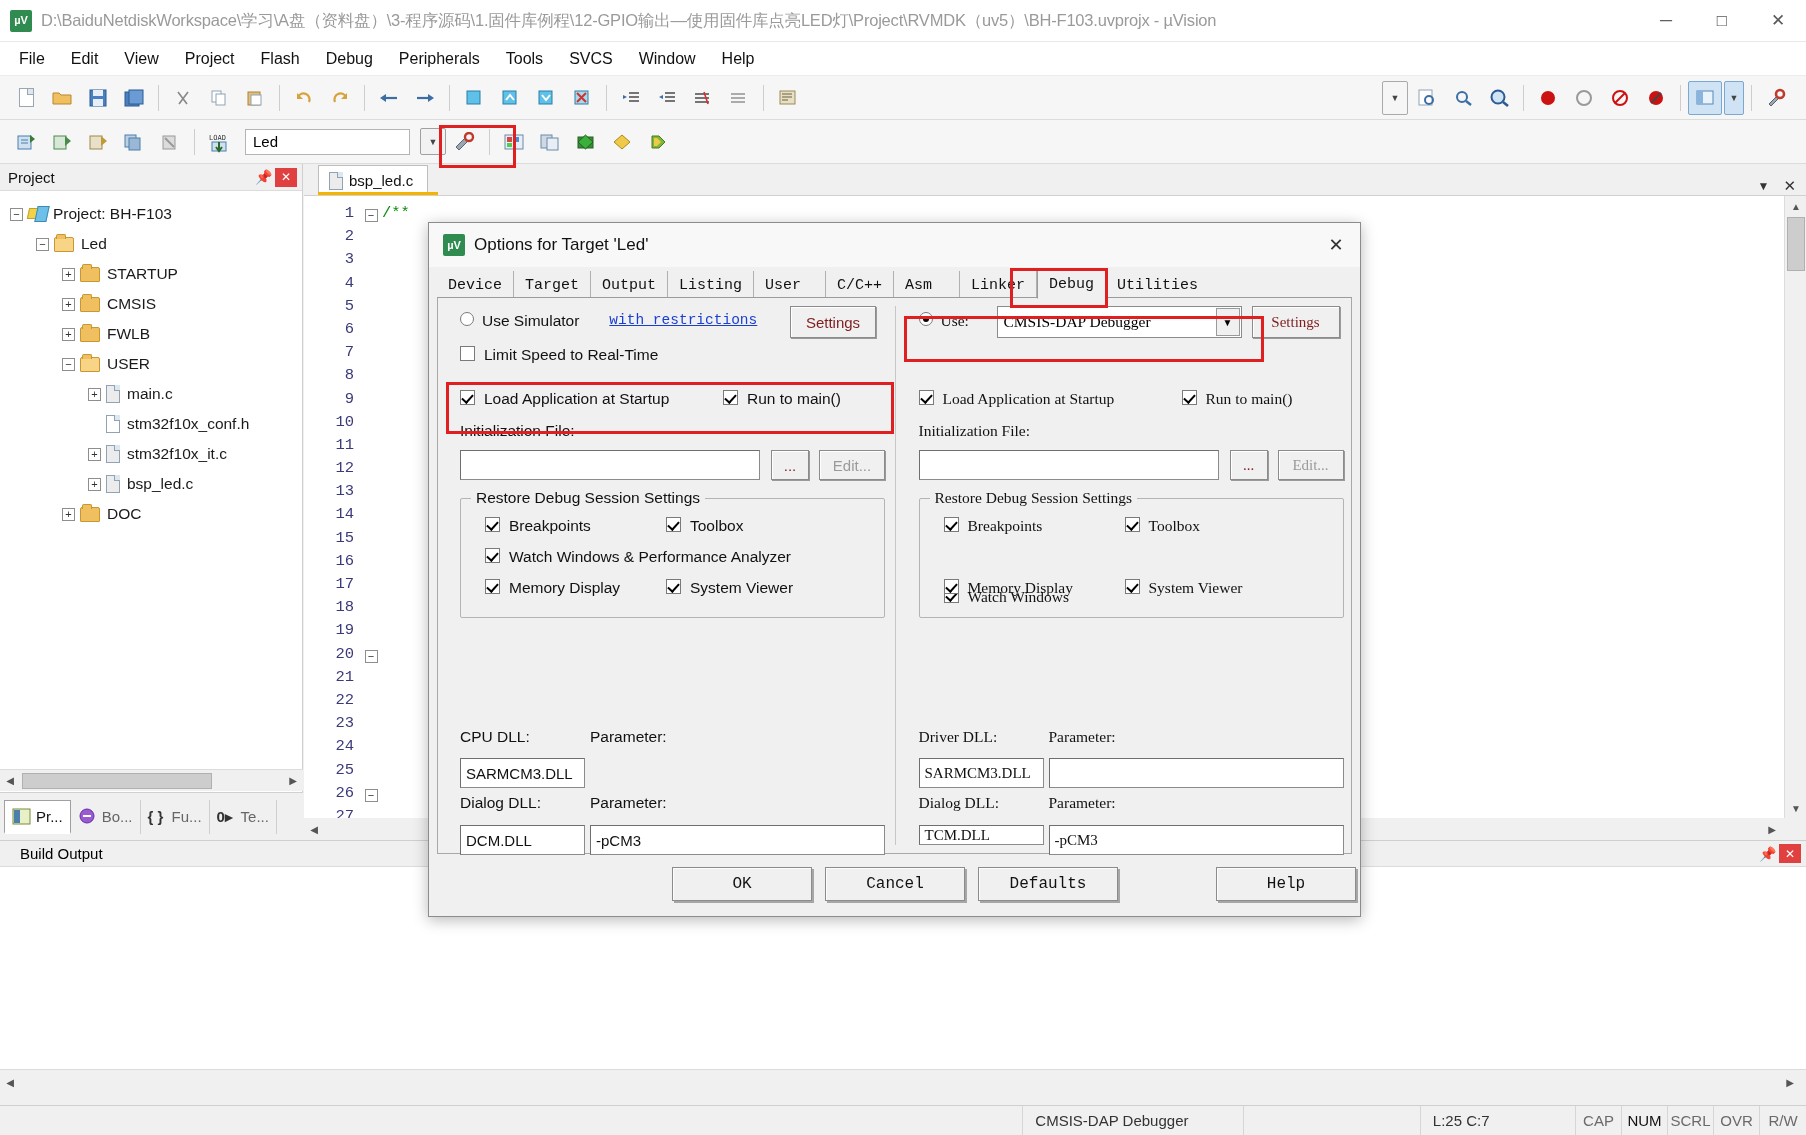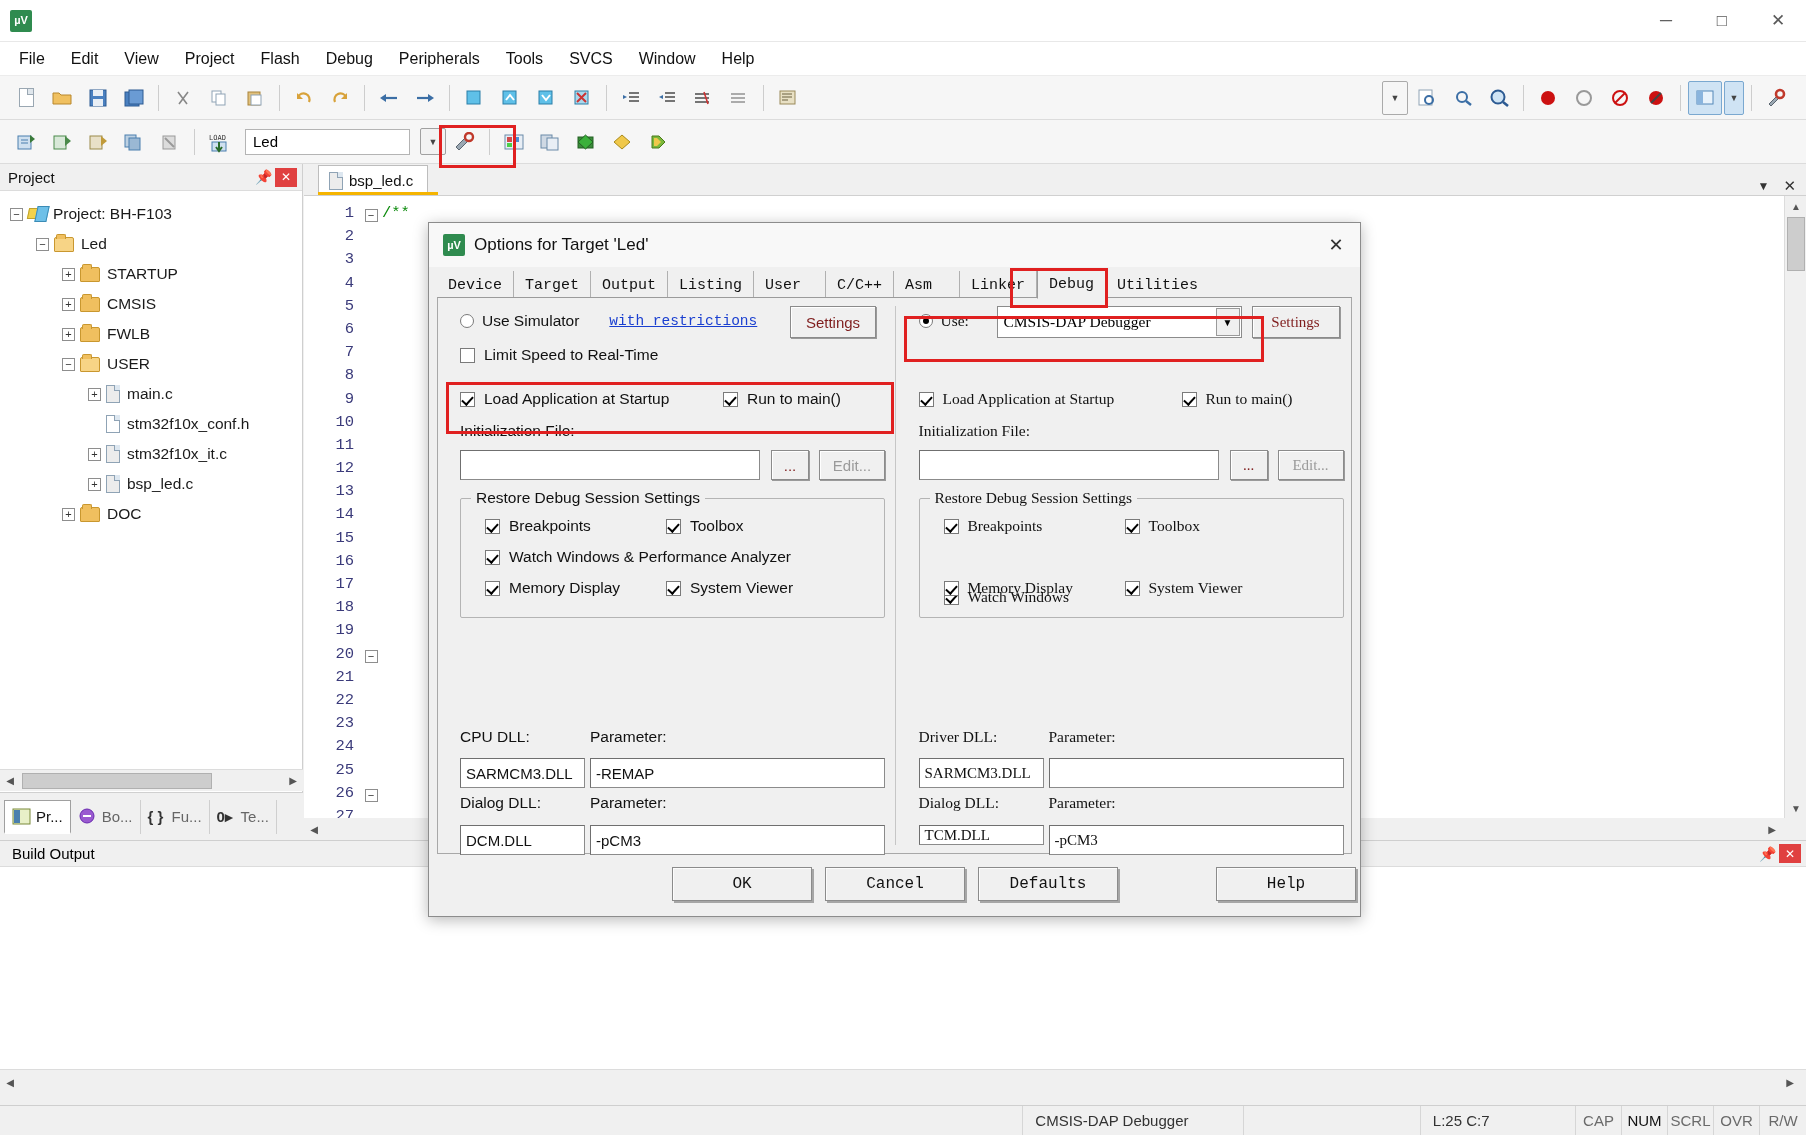--- a/index.html
+++ b/index.html
@@ -163,21 +163,21 @@
     position:absolute; right:0; top:32px; bottom:0; width:22px; background:#f0f0f0;
     border-left:1px solid #dcdcdc;
   }
   .ed-hscroll {
     position:absolute; left:0; right:0; bottom:0; height:22px; background:#f0f0f0;
   }
 
   
   .build-out { position:absolute; left:0; top:840px; width:1806px; height:255px; background:#fff; }
   .bo-header {
-    height:27px; background:#f0f0f0; display:flex; align-items:center; padding-left:12px;
+    height:27px; background:#f0f0f0; display:flex; align-items:center; padding-left:20px;
     font-size:15px; border-top:1px solid #cfcfcf; border-bottom:1px solid #dcdcdc;
   }
   .bo-body { position:absolute; top:27px; left:0; right:0; bottom:26px; background:#fff; }
   .bo-hscroll { position:absolute; left:0; right:0; bottom:0; height:26px; background:#f0f0f0; display:flex; align-items:center; border-top:1px solid #dcdcdc; }
 
   
   .statusbar {
     position:absolute; left:0; bottom:0; width:1806px; height:30px; background:#f0f0f0;
     border-top:1px solid #cfcfcf; display:flex; align-items:center; font-size:15px; color:#333;
   }
@@ -210,21 +210,21 @@
   .dtab.active { background:#f0f0f0; border:1px solid #9b9b9b; border-bottom:1px solid #f0f0f0; height:30px; z-index:3; }
 
   .dlg-page {
     position:absolute; top:74px; left:8px; right:8px; bottom:62px;
     border:1px solid #a8a8a8; background:#f0f0f0; border-top-color:#9b9b9b;
   }
   .col-left { position:absolute; left:0; top:0; width:50%; bottom:0; }
   .col-right { position:absolute; right:0; top:0; width:50%; bottom:0;font-family:Liberation Serif, serif; }
   .vdiv { position:absolute; left:50%; top:8px; bottom:8px; width:1px; background:#c6c6c6; }
 
-  .row { display:flex; align-items:center; }
+  .row { display:flex; align-items:flex-start; }
   .radio {
     width:14px; height:14px; border-radius:50%; border:1px solid #7a7a7a; background:#fff;
     position:relative; flex:none; margin-right:8px;
   }
   .radio.on:after { content:""; position:absolute; left:3px; top:3px; width:6px; height:6px; border-radius:50%; background:#000; }
   .cbox {
     width:15px; height:15px; border:1px solid #7a7a7a; background:#fff; position:relative;
     flex:none; margin-right:9px;
   }
   .cbox.on:after {
@@ -266,20 +266,21 @@
     font-family:"Liberation Mono", monospace; font-size:16px; color:#111;
   }
 </style>
 </head>
 <body>
 
 <div id="app">
 
   <div class="titlebar">
     <div class="tb-icon">µV</div>
+    <div class="tb-title">D:\BaiduNetdiskWorkspace\学习\A盘（资料盘）\3-程序源码\1.固件库例程\12-GPIO输出—使用固件库点亮LED灯\Project\RVMDK（uv5）\BH-F103.uvprojx - µVision</div>
     <div class="tb-buttons">
       <div class="tb-btn">─</div>
       <div class="tb-btn">□</div>
       <div class="tb-btn close">✕</div>
     </div>
   </div>
 
   <div class="menubar">
     <div class="menu-item">File</div>
     <div class="menu-item">Edit</div>
@@ -905,21 +906,20 @@
           </div>
           <div class="row" style="position:absolute;left:205px;top:80px;">
             <span class="cbox on"></span>
             <span class="lbl">System Viewer</span>
           </div>
         </div>
 
         <div class="lbl" style="position:absolute;left:22px;top:430px;">CPU DLL:</div>
         <div class="lbl" style="position:absolute;left:152px;top:430px;">Parameter:</div>
         <div class="txtin" style="position:absolute;left:22px;top:460px;width:125px;height:30px;">SARMCM3.DLL</div>
-        <div class="txtin" style="position:absolute;left:152px;top:460px;width:295px;height:30px;">-REMAP</div>
 
         <div class="lbl" style="position:absolute;left:22px;top:496px;">Dialog DLL:</div>
         <div class="lbl" style="position:absolute;left:152px;top:496px;">Parameter:</div>
         <div class="txtin" style="position:absolute;left:22px;top:527px;width:125px;height:30px;">DCM.DLL</div>
         <div class="txtin" style="position:absolute;left:152px;top:527px;width:295px;height:30px;">-pCM3</div>
       </div>
 
       <div class="col-right">
         <div class="row" style="position:absolute;left:24px;top:14px;">
           <span class="radio on"></span>

